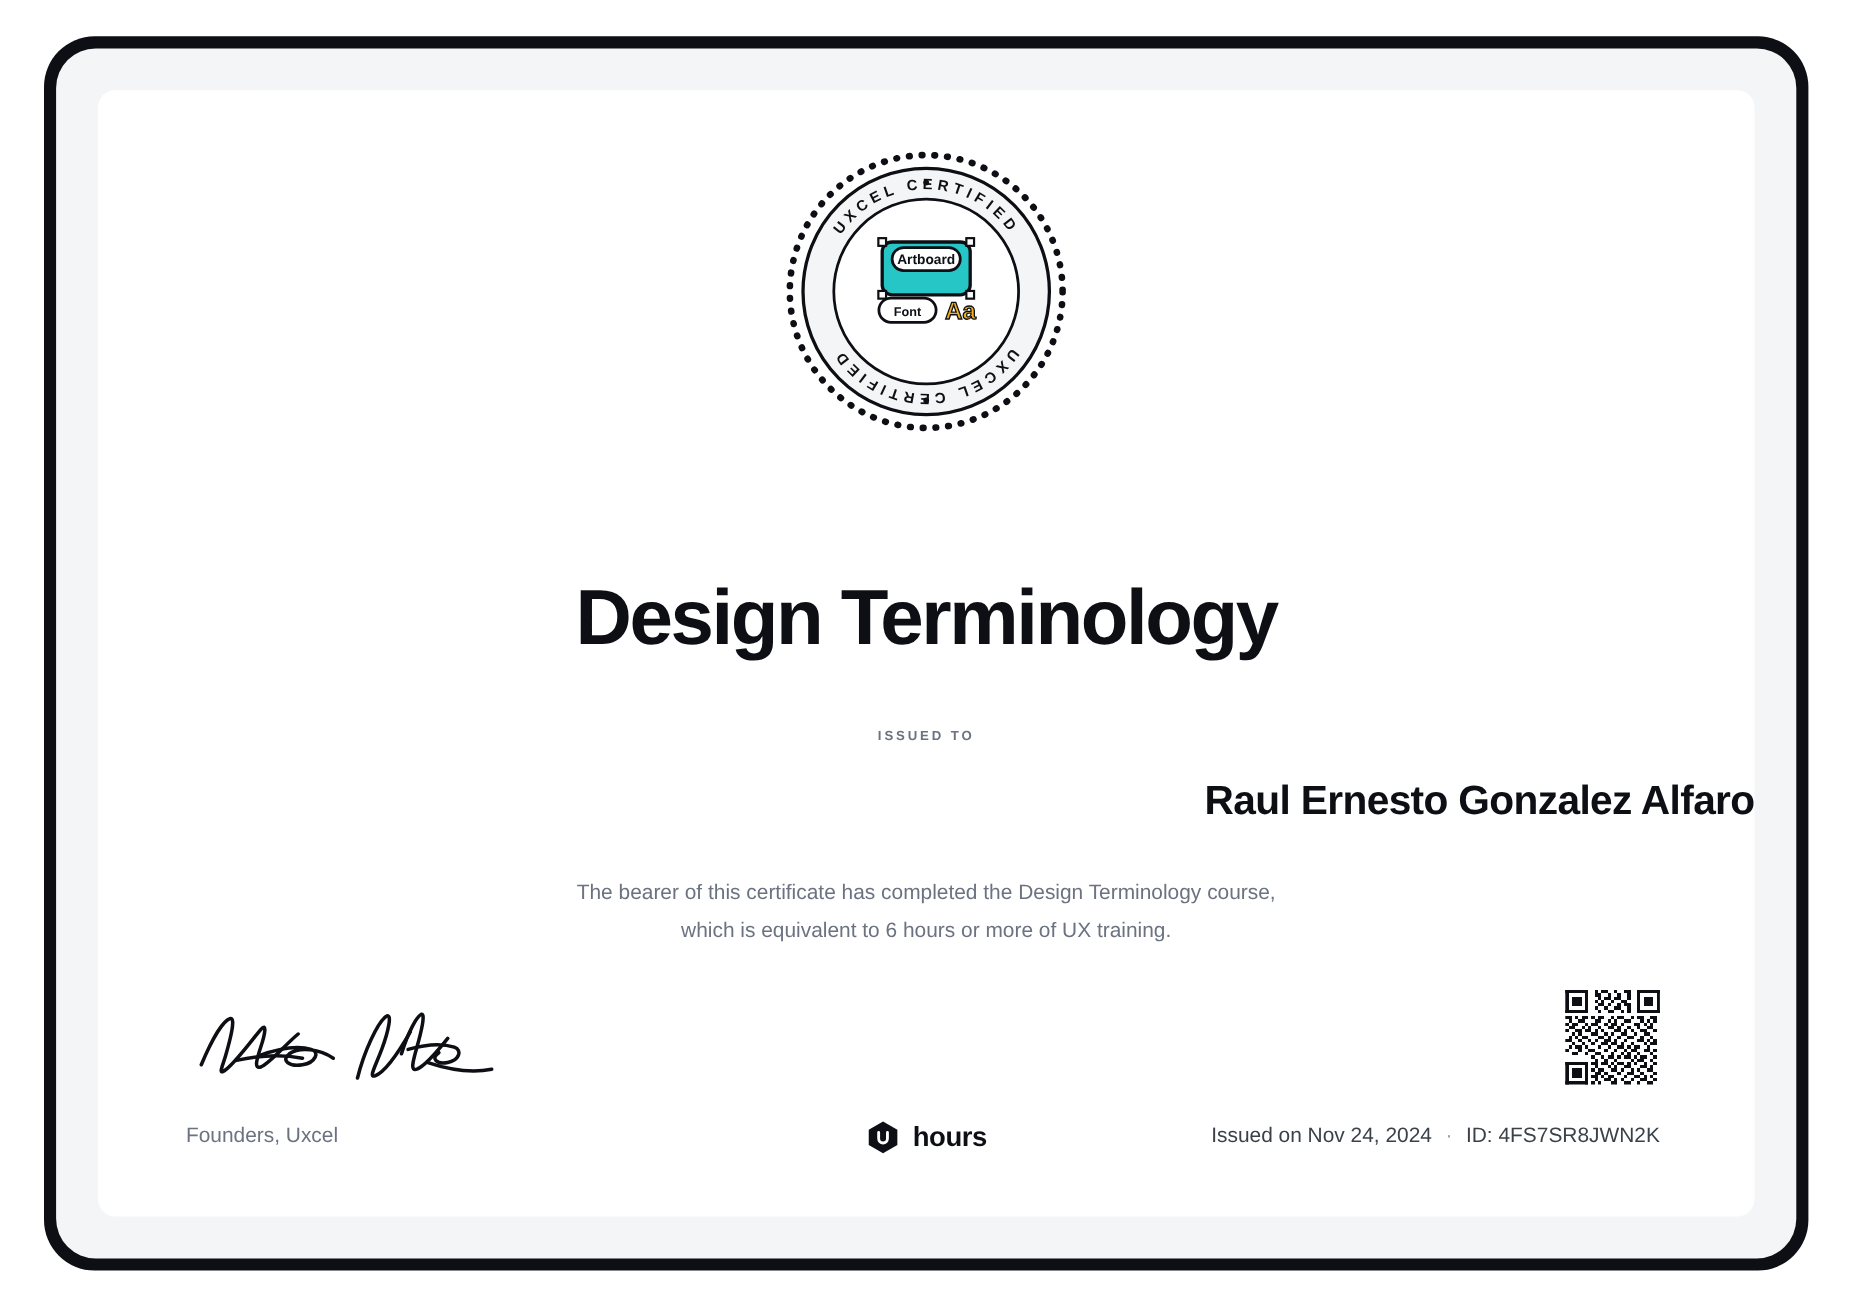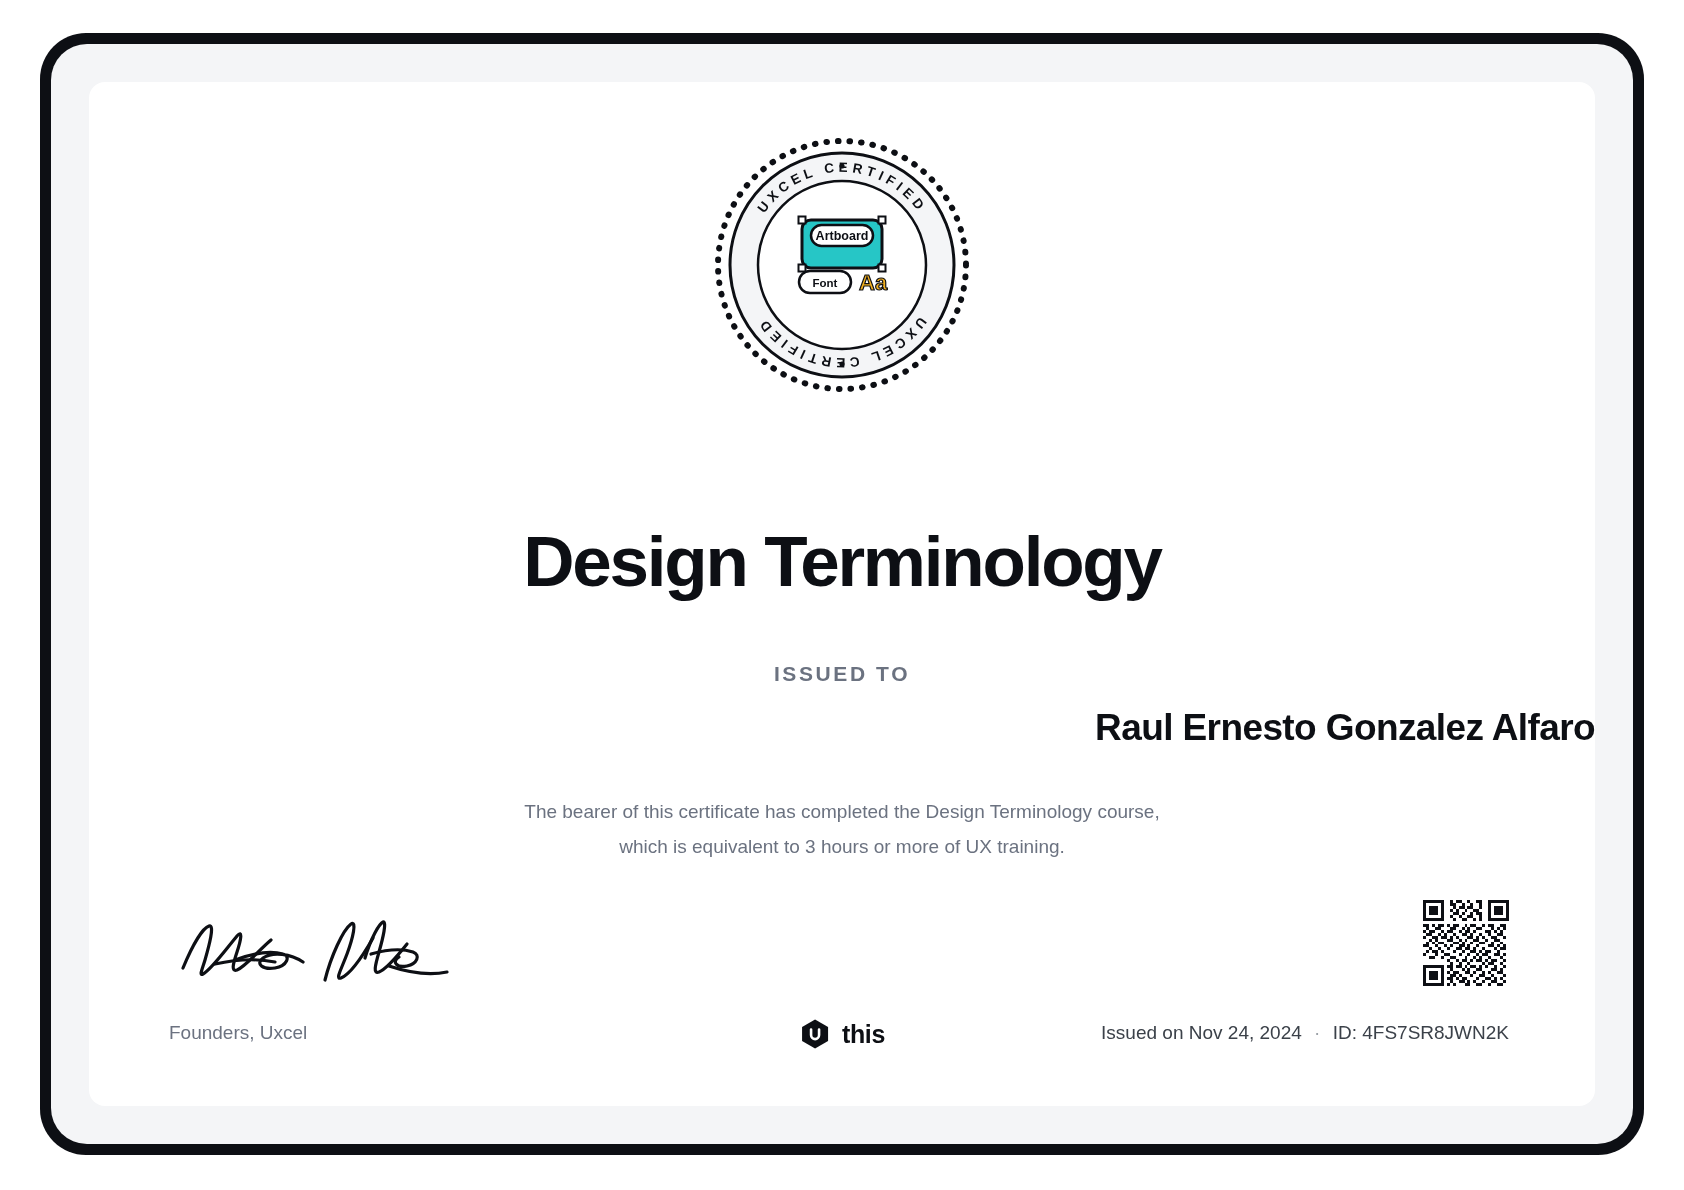--- a/index.html
+++ b/index.html
@@ -80,21 +80,21 @@
     color: #0d0f14;
     letter-spacing: -2.2px;
   }
 
   .issued-to-label {
     position: absolute;
     top: 580px;
     left: 0;
     width: 100%;
     text-align: center;
-    font-size: 21px;
+    font-size: 12px;
     letter-spacing: 2.6px;
     font-weight: bold;
     color: #6b7280;
   }
 
   .recipient-name {
     position: absolute;
     top: 625px;
     left: 0;
     width: 100%;
@@ -218,21 +218,21 @@
           </g>
         </svg>
       </div>
 
       <div class="course-title">Design Terminology</div>
       <div class="issued-to-label">ISSUED TO</div>
       <div class="recipient-name">Raul Ernesto Gonzalez Alfaro</div>
 
       <div class="description">
         <div>The bearer of this certificate has completed the Design Terminology course,</div>
-        <div>which is equivalent to 3 hours or more of UX training.</div>
+        <div>which is equivalent to 6 hours or more of UX training.</div>
       </div>
 
       <div class="signature">
         <svg width="290" height="86" viewBox="0 0 290 86" xmlns="http://www.w3.org/2000/svg">
           <g fill="none" stroke="#0d0f14" stroke-width="3.2" stroke-linecap="round" stroke-linejoin="round">
             <path d="M8 58 C 18 34, 28 18, 34 16 C 40 14, 34 36, 30 50 C 27 60, 24 66, 28 64 C 36 60, 52 38, 62 26 C 68 19, 66 30, 62 42 C 58 54, 56 62, 62 60 C 70 57, 84 40, 96 30"></path>
             <path d="M60 50 C 76 44, 94 40, 108 44 C 116 46, 112 56, 100 58 C 88 60, 80 54, 88 48 C 98 41, 116 44, 128 52"></path>
             <path d="M40 54 C 58 50, 80 48, 100 52"></path>
             <path d="M150 70 C 156 46, 168 20, 176 14 C 182 10, 178 28, 172 44 C 166 60, 160 70, 166 68 C 176 64, 190 42, 198 28"></path>
             <path d="M190 48 C 196 28, 204 14, 208 12 C 212 11, 208 28, 204 42 C 200 56, 198 64, 204 62 C 212 59, 224 44, 232 34"></path>
@@ -243,21 +243,21 @@
       </div>
       <div class="founders-label">Founders, Uxcel</div>
 
       <div class="brand">
         <span>
           <svg class="brand-mark" viewBox="0 0 32 32" xmlns="http://www.w3.org/2000/svg">
             <path d="M16 1.6 L29 9 V23 L16 30.4 L3 23 V9 Z" fill="#0d0f14"></path>
             <path d="M12 11.5 v5.6 a4 4 0 0 0 8 0 v-5.6" fill="none" stroke="#ffffff" stroke-width="2.6" stroke-linecap="round"></path>
           </svg>
         </span>
-        <span class="brand-name">this</span>
+        <span class="brand-name">hours</span>
       </div>
 
       <div class="qr">
         <svg width="86" height="86" viewBox="0 0 29 29" shape-rendering="crispEdges" xmlns="http://www.w3.org/2000/svg">
           <rect width="29" height="29" fill="#ffffff"></rect>
           <g fill="#0d0f14">
             <rect x="0" y="0" width="7" height="1"></rect>
               <rect x="0" y="6" width="7" height="1"></rect>
             <rect x="0" y="0" width="1" height="7"></rect>
               <rect x="6" y="0" width="1" height="7"></rect>

